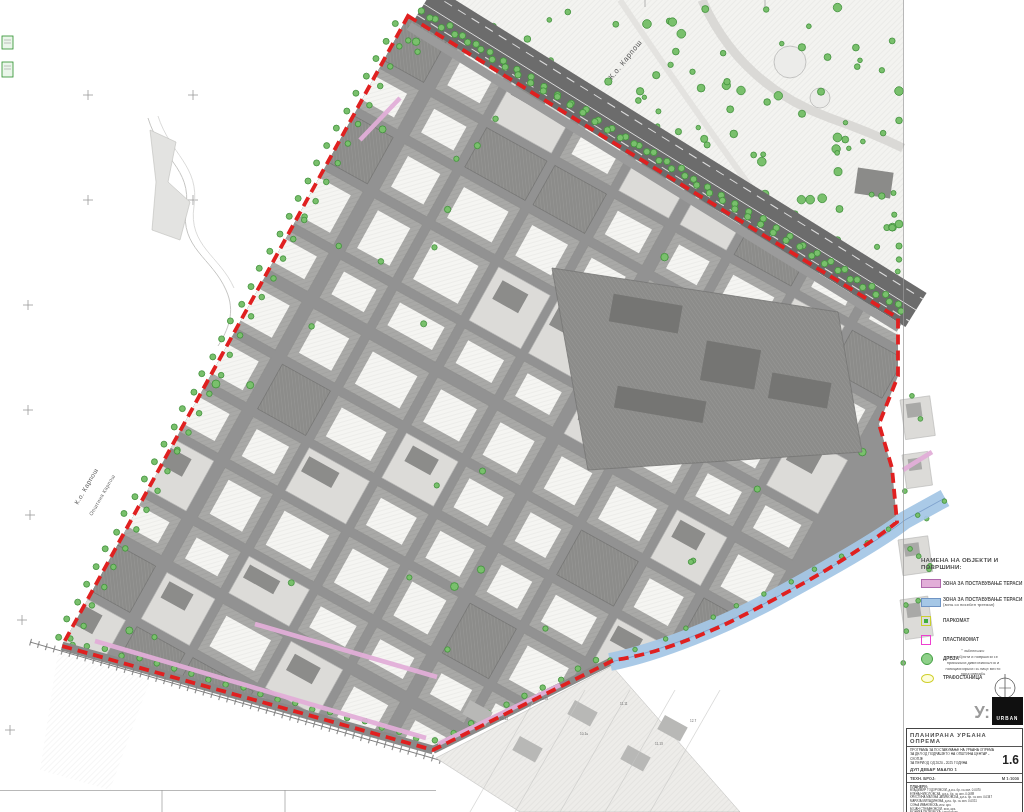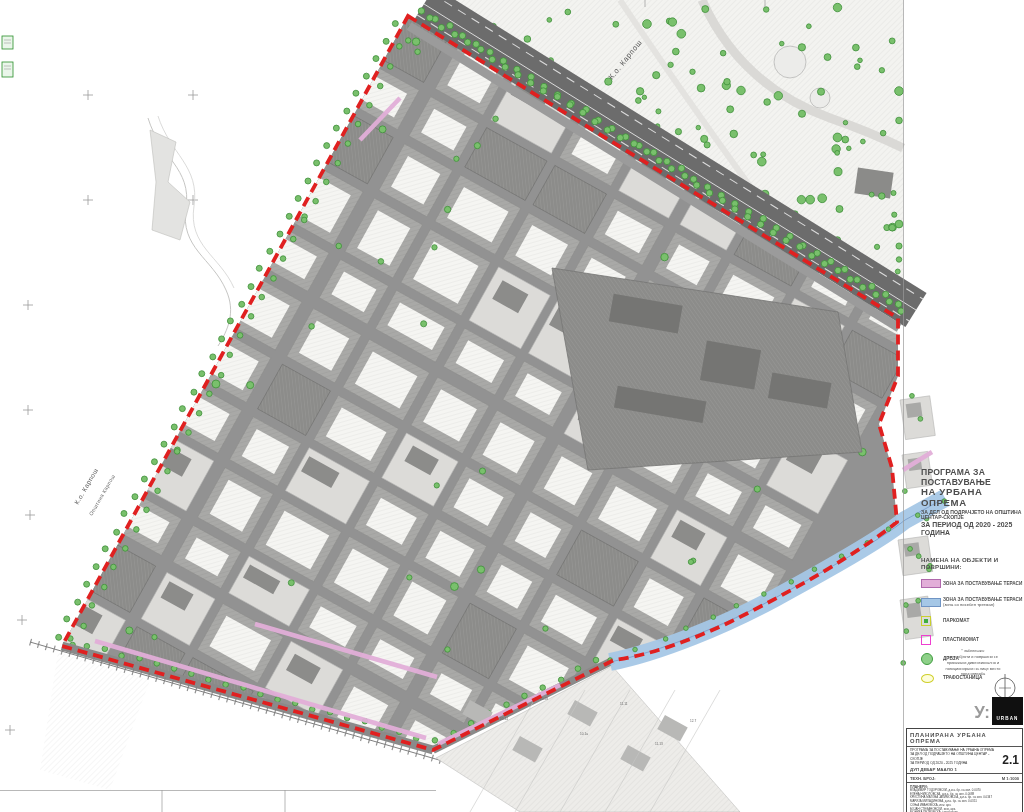--- a/index.html
+++ b/index.html
@@ -977,26 +977,20 @@
           <line x1="645" y1="0" x2="645" y2="7" stroke="#999" stroke-width="0.7"></line>
           <line x1="765" y1="0" x2="765" y2="7" stroke="#999" stroke-width="0.7"></line>
         </g>
       </g>
 
 <text x="0" y="0" transform="translate(612,80) rotate(-51)" font-size="7.5" fill="#555" letter-spacing="0.6">К.о. Карпош</text>
       <text x="0" y="0" transform="translate(78,505) rotate(-60)" font-size="6.5" fill="#555" letter-spacing="0.4">К.о. Карпош</text>
       <text x="0" y="0" transform="translate(92,516) rotate(-60)" font-size="5.2" fill="#666" letter-spacing="0.3">Општина Карпош</text>
     </svg>
 
-<div id="plan-title" class="ovl">
-  <div class="t1">ПРОГРАМА ЗА ПОСТАВУВАЊЕ</div>
-  <div class="t2">НА УРБАНА ОПРЕМА</div>
-  <div class="t3">ЗА ДЕЛ ОД ПОДРАЧЈЕТО НА ОПШТИНА ЦЕНТАР-СКОПЈЕ</div>
-  <div class="t4">ЗА ПЕРИОД ОД 2020 - 2025 ГОДИНА</div>
-</div>
 
 <div id="legend" class="ovl">
   <div class="hd">НАМЕНА НА ОБЈЕКТИ И ПОВРШИНИ:</div>
   <div class="li">
     <span class="sw">
           <span class="sw-rect" style="background:#e2aed8;border-color:#b068ac;"></span>
         </span>
     <span class="lb">ЗОНА ЗА ПОСТАВУВАЊЕ ТЕРАСИ</span>
   </div>
   <div class="li">
@@ -1051,21 +1045,21 @@
   </div>
   <div id="tb-table">
     <div class="tb-row r-title">ПЛАНИРАНА УРБАНА ОПРЕМА</div>
     <div class="tb-row r-prog">
       <div class="lcol">
         <div class="pl">ПРОГРАМА ЗА ПОСТАВУВАЊЕ НА УРБАНА ОПРЕМА</div>
         <div class="pl">ЗА ДЕЛ ОД ПОДРАЧЈЕТО НА ОПШТИНА ЦЕНТАР - СКОПЈЕ</div>
         <div class="pl">ЗА ПЕРИОД ОД 2020 - 2025 ГОДИНА</div>
         <div class="dup">ДУП ДЕБАР МААЛО 1</div>
       </div>
-      <div class="num">2.1</div>
+      <div class="num">1.6</div>
     </div>
     <div class="tb-row r-scale">
       <span>ТЕХН. БРОЈ:</span>
       <span>М 1:1000</span>
     </div>
     <div class="tb-row r-plan">
       <div class="pl0">ПЛАНЕРИ:</div>
       <div class="pl">ВЛАДИМИР ТОДОРОВСКИ, д.и.а. бр. на овл. 0.0070</div>
       <div class="pl">ЕЛЕНА НИКОЛОВСКА, д.и.а. бр. на овл. 0.0088</div>
       <div class="pl">КРИСТИНА МАТОВА ЈАКИМОВСКА, д.и.а. бр. на овл. 0.0347</div>

